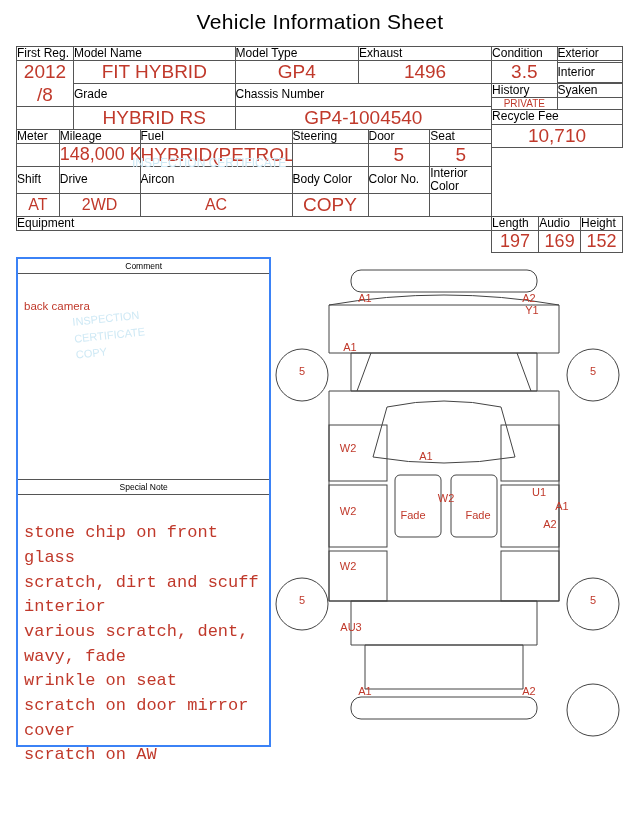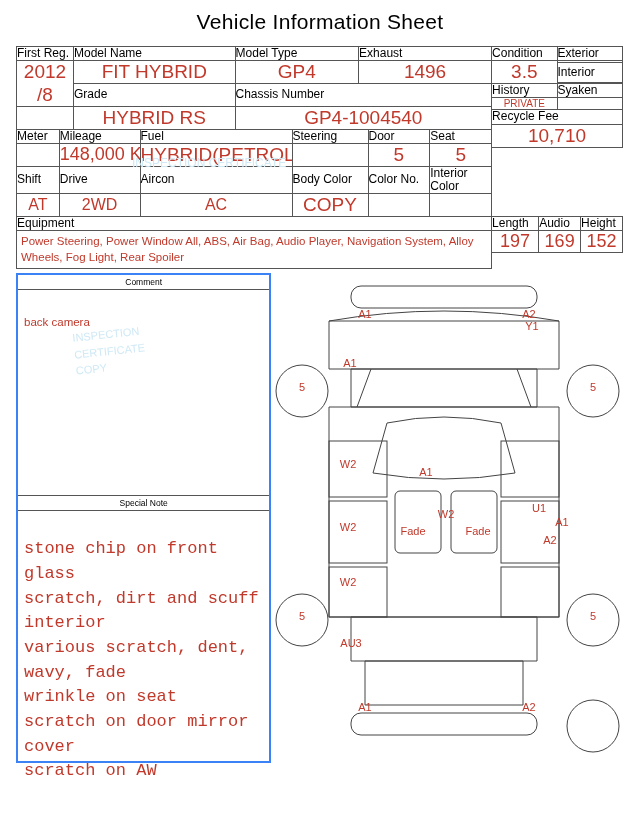--- a/index.html
+++ b/index.html
@@ -275,23 +275,20 @@
         </table>
     </div>
   </div>
 
   <div class="toprow" style="margin-top:-1px">
     <div class="leftblk">
       <table class="grid eqwrap">
         <tbody>
             <tr>
           <td class="lbl">Equipment</td>
-        </tr>
-        <tr>
-          <td class="eqval" style="height:38px">Power Steering, Power Window  All, ABS, Air Bag, Audio Player, Navigation System, Alloy Wheels, Fog Light, Rear Spoiler</td>
         </tr>
       </tbody>
         </table>
     </div>
     <div class="rightblk">
       <table class="grid" style="margin-left:-1px">
         <colgroup>
             <col style="width:36%">
             <col style="width:32%">
             <col style="width:32%">

